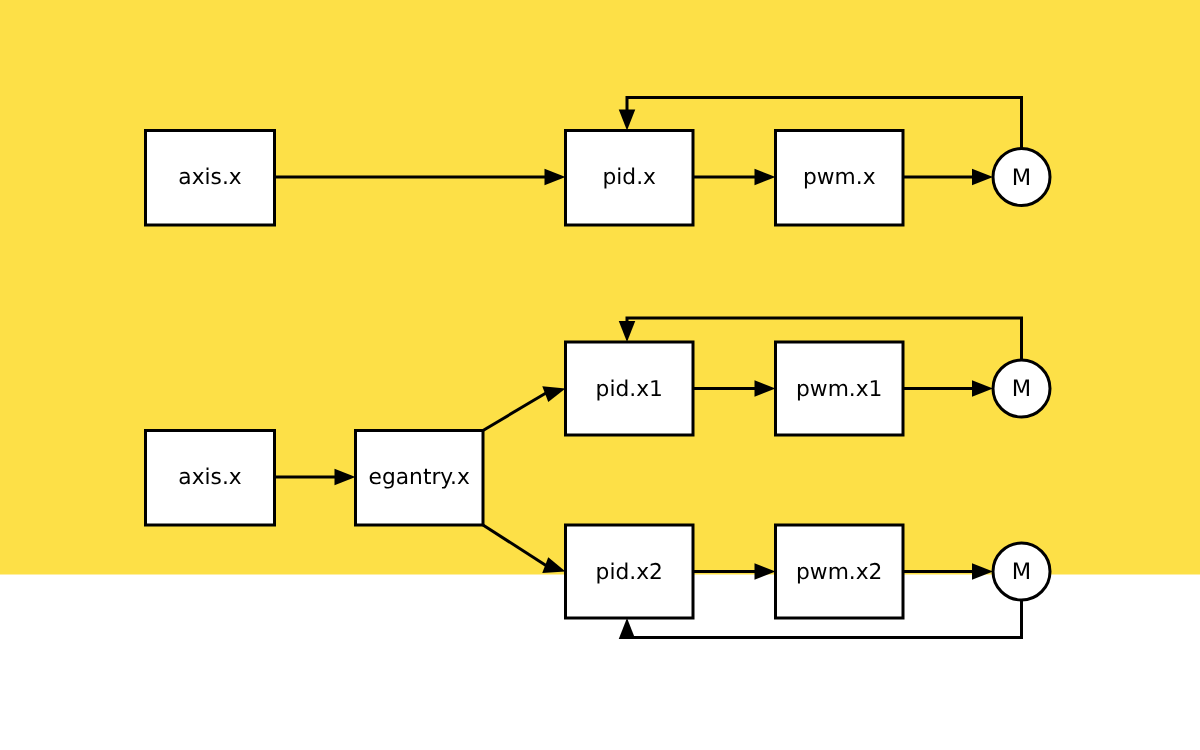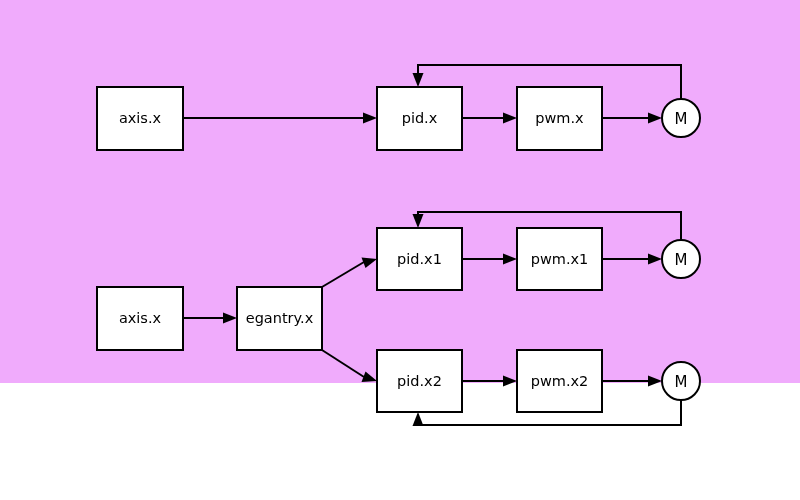--- a/index.html
+++ b/index.html
@@ -11,21 +11,21 @@
   body {
     width: 800px;
     height: 500px;
     font-family: "DejaVu Sans", "Liberation Sans", sans-serif;
     overflow: hidden;
   }
   #diagram-root {
     position: relative;
     width: 800px;
     height: 383px;
-    background: #f0abfc;
+    background: #fde047;
   }
   svg#diagram-svg {
     display: block;
     width: 800px;
     height: 500px;
   }
   .node-box {
     fill: #ffffff;
     stroke: #000000;
     stroke-width: 2;

